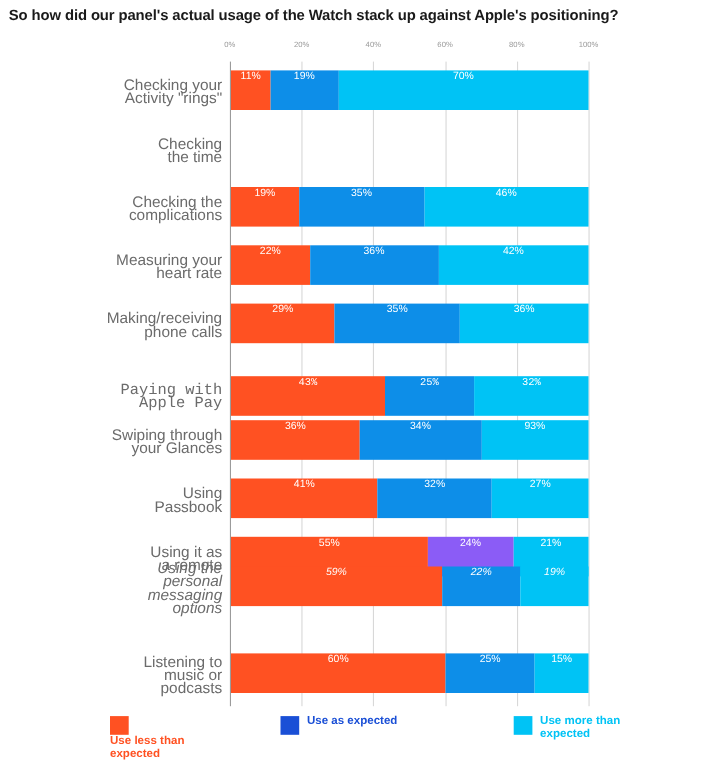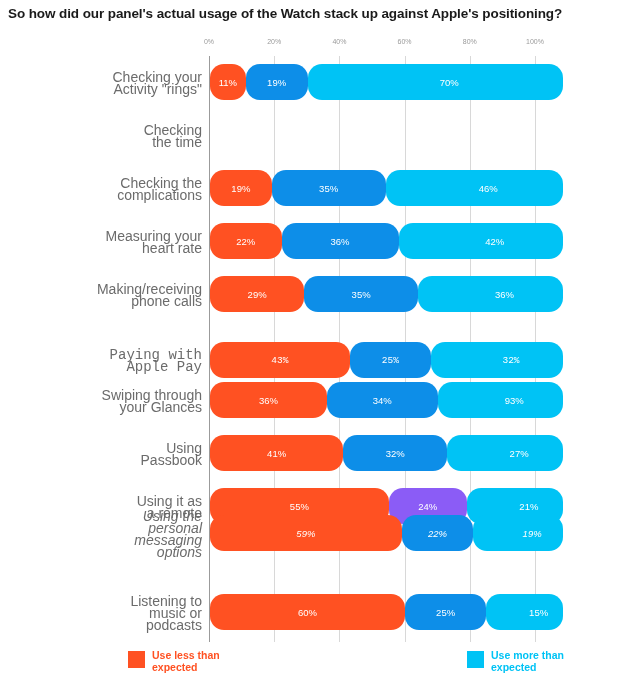--- a/index.html
+++ b/index.html
@@ -97,31 +97,30 @@
     position: absolute;
     left: 210px;
     width: 325px;
     height: 36px;
     top: 8px;
     display: flex;
   }
   .seg {
     height: 100%;
     display: flex;
-    align-items: center;
+    align-items: flex-start;
     justify-content: center;
     color: #ffffff;
     font-size: 9.5px;
     overflow: hidden;
     white-space: nowrap;
-    border-radius: 14px;
   }
   .seg-less  { background: #ff5122; }
   .seg-as    { background: #0d8ee8; }
-  .seg-more  { background: #00c3f5; padding-left: 28px; }
+  .seg-more  { background: #00c3f5; }
 
   
   #legend {
     position: absolute;
     left: 0;
     top: 650px;
     width: 640px;
     height: 40px;
   }
   .legend-item {
@@ -136,21 +135,21 @@
     flex: 0 0 17px;
     margin-right: 7px;
     margin-top: 1px;
   }
   .legend-label {
     font-size: 10.5px;
     line-height: 11.5px;
     font-weight: bold;
     white-space: pre-line;
   }
-  #legend-item-0 { left: 128px; }
+  #legend-item-0 { left: 100px; flex-direction: column; }
   #legend-item-1 { left: 255px; }
   #legend-item-2 { left: 430px; padding-left: 37px; }
 </style>
 </head>
 <body>
 
 <div id="chart-title">So how did our panel's actual usage of the Watch stack up against Apple's positioning?</div>
 
 <div id="plot-area">
 
@@ -318,17 +317,21 @@
       </div>
     </div>
 
 </div>
 
 <div id="legend">
     <div class="legend-item" id="legend-item-0">
       <div class="legend-swatch" style="background: rgb(255, 81, 34);"></div>
       <div class="legend-label" style="color: rgb(255, 81, 34);">Use less than<br>expected</div>
     </div>
+    <div class="legend-item" id="legend-item-1">
+      <div class="legend-swatch" style="background: rgb(26, 79, 214);"></div>
+      <div class="legend-label" style="color: rgb(26, 79, 214);">Use as expected</div>
+    </div>
     <div class="legend-item" id="legend-item-2">
       <div class="legend-swatch" style="background: rgb(0, 195, 245);"></div>
       <div class="legend-label" style="color: rgb(0, 195, 245);">Use more than<br>expected</div>
     </div>
   </div>
 
 </body></html>

